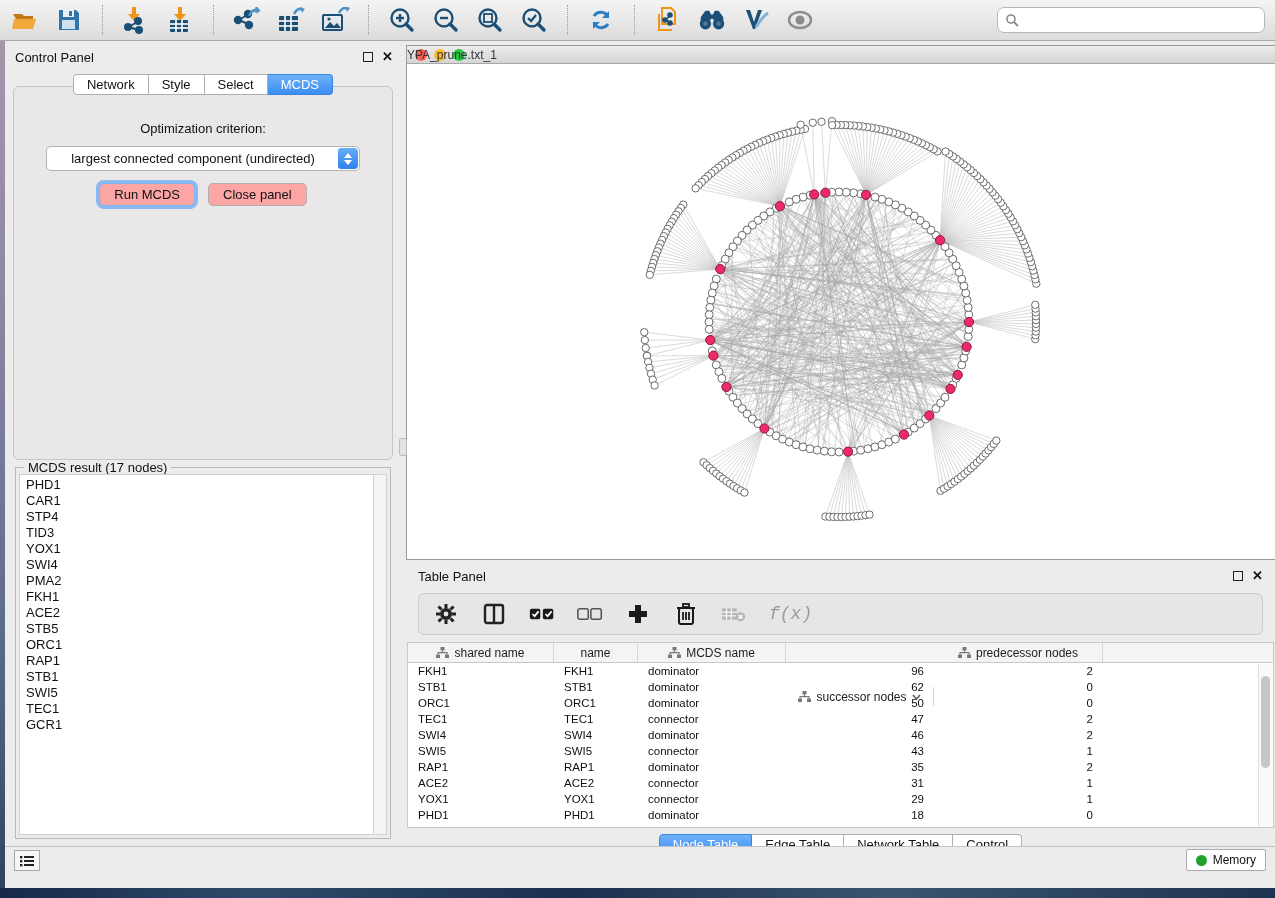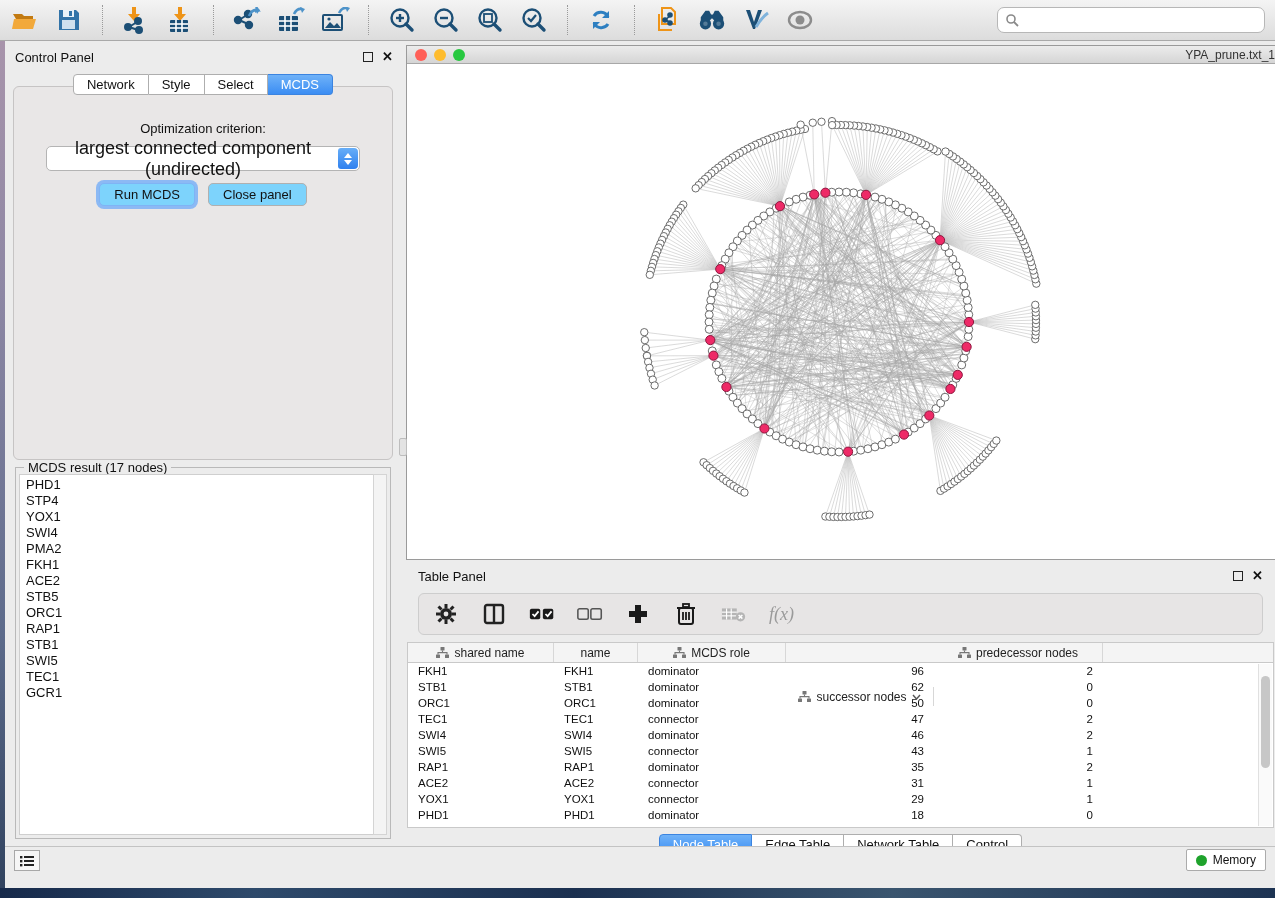--- a/index.html
+++ b/index.html
@@ -36,63 +36,63 @@
     font-size:13px; color:#111; white-space:nowrap; }
   .seg .tab:first-child { border-left-width:1px; border-radius:4px 0 0 4px; }
   .seg .tab:last-child { border-radius:0 4px 4px 0; }
   .seg .tab.active { background:linear-gradient(#6fb2f8,#3b8df3); border-color:#3b84e0; color:#fff; }
   .cp-box { position:absolute; left:8px; right:8px; top:45px; height:374px;
     background:#e9e7e7; border:1px solid #c6c4c4; border-radius:6px; padding-top:34px;
     display:flex; flex-direction:column; align-items:center; }
   .opt-label { font-size:13px; color:#111; }
   .combo { margin-top:10px; width:314px; height:25px; background:#fff; border:1px solid #b4b4b4;
     border-radius:5px; display:flex; align-items:center; position:relative; }
-  .combo .combo-text { flex:1; text-align:center; font-size:18px; color:#111; padding-right:20px; }
+  .combo .combo-text { flex:1; text-align:center; font-size:13px; color:#111; padding-right:20px; }
   .combo .stepper { position:absolute; right:1px; top:1px; bottom:1px; width:20px; border-radius:3px 4px 4px 3px;
     background:linear-gradient(#67aef8,#2f80ee); display:flex; flex-direction:column; align-items:center; justify-content:center; gap:2px; }
   .arr-up { width:0; height:0; border-left:4px solid transparent; border-right:4px solid transparent; border-bottom:5px solid #fff; }
   .arr-dn { width:0; height:0; border-left:4px solid transparent; border-right:4px solid transparent; border-top:5px solid #fff; }
   .btn-row { margin-top:12px; display:flex; gap:13px; }
-  .mac-btn { background:#7dd3fc; border:1px solid #b0b0b0; border-radius:5px; font-size:13px;
+  .mac-btn { background:#fca5a5; border:1px solid #b0b0b0; border-radius:5px; font-size:13px;
     color:#111; padding:3px 14px; min-width:88px; text-align:right; }
   .mac-btn.focused { box-shadow:0 0 0 3px rgba(90,160,250,.65); border-color:#7fb4f5; }
   .mcds-result { position:absolute; left:10px; right:10px; top:426px; height:372px;
     border:1px solid #b9b9b9; background:#ececec; }
   .mcds-legend { position:absolute; left:8px; top:-8px; background:#ececec; padding:0 4px;
     font-size:13px; color:#111; }
   .mcds-list { position:absolute; left:3px; top:6px; right:17px; bottom:3px; background:#fff;
     border:1px solid #cfcfcf; border-right:none; overflow:hidden; padding:2px 0 0 6px; }
   .mcds-list .li { font-size:13px; line-height:16px; color:#111; }
   .mcds-scroll { position:absolute; top:6px; right:3px; bottom:3px; width:14px;
     background:#f4f4f4; border:1px solid #d4d4d4; }
 
   
   .netwin { position:absolute; left:406px; top:45px; width:869px; height:515px;
     border:1px solid #9a9a9a; border-right:none; background:#fff; }
   .net-titlebar { position:absolute; left:0; right:0; top:0; height:18px;
     background:linear-gradient(#ececec,#d5d5d5); border-bottom:1px solid #a8a8a8;
     display:flex; align-items:center; }
   .tlights { display:flex; gap:7px; margin-left:8px; }
   .tl { width:12px; height:12px; border-radius:50%; }
-  .net-title { position:absolute; left:0; right:0; text-align:right; font-size:12px; color:#333; }
+  .net-title { position:absolute; left:0; right:0; text-align:left; font-size:12px; color:#333; }
   .net-canvas { position:absolute; left:0; right:0; top:18px; bottom:0; background:#fff; overflow:hidden; }
 
   
   .splitter-nub { position:absolute; left:399px; top:438px; width:8px; height:18px;
     background:#e3e3e3; border:1px solid #bdbdbd; border-radius:2px; }
 
   
   .tpanel { position:absolute; left:406px; top:563px; width:869px; height:299px; background:#ececec; }
   .tp-title-row { position:absolute; left:12px; right:12px; top:5px; height:16px;
     display:flex; align-items:center; font-size:13px; color:#111; }
   .tp-toolbar { position:absolute; left:12px; right:12px; top:30px; height:42px;
     background:#e7e5e5; border:1px solid #cdcdcd; border-radius:6px;
     display:flex; align-items:center; padding:0 14px; gap:22px; }
   .tp-toolbar .tbtn { width:26px; height:26px; }
-  .fx { font-family:Liberation Serif, serif; font-style:italic; font-size:18px; color:#9a9a9a; }
+  .fx { font-family:Liberation Mono, monospace; font-style:italic; font-size:18px; color:#9a9a9a; }
   .tablebox { position:absolute; left:1px; right:1px; top:79px; height:186px;
     background:#fff; border:1px solid #c9c9c9; }
   .thead { display:flex; height:20px; background:#f4f4f4; border-bottom:1px solid #c9c9c9; }
   .th { display:flex; align-items:center; justify-content:center; gap:5px; font-size:12px; color:#222;
     border-right:1px solid #d7d7d7; height:100%; position:relative; }
   .tbody .tr { display:flex; height:16px; align-items:center; }
   .td { font-size:11.5px; color:#111; padding:0 10px; white-space:nowrap; overflow:hidden; }
   .td.num { text-align:right; }
   .tscroll { position:absolute; right:1px; top:21px; bottom:1px; width:14px; background:#fafafa; border-left:1px solid #e0e0e0; }
   .tthumb { position:absolute; left:2px; right:2px; top:12px; height:92px; background:#c7c7c7; border-radius:5px; }
@@ -311,21 +311,23 @@
       </div>
       <div class="btn-row">
         <button class="mac-btn focused">Run MCDS</button>
         <button class="mac-btn">Close panel</button>
       </div>
     </div>
     <div class="mcds-result">
       <span class="mcds-legend">MCDS result (17 nodes)</span>
       <div class="mcds-list" id="mcds-list">
           <div class="li">PHD1</div>
+          <div class="li">CAR1</div>
           <div class="li">STP4</div>
+          <div class="li">TID3</div>
           <div class="li">YOX1</div>
           <div class="li">SWI4</div>
           <div class="li">PMA2</div>
           <div class="li">FKH1</div>
           <div class="li">ACE2</div>
           <div class="li">STB5</div>
           <div class="li">ORC1</div>
           <div class="li">RAP1</div>
           <div class="li">STB1</div>
           <div class="li">SWI5</div>
@@ -1302,21 +1304,21 @@
             <span class="icon">
               <svg width="13" height="12" viewBox="0 0 13 12">
                 <g fill="#777">
                   <rect x="4.5" y="0" width="4" height="3.4" rx="0.5"></rect>
                   <rect x="0" y="7.6" width="4" height="3.4" rx="0.5"></rect>
                   <rect x="9" y="7.6" width="4" height="3.4" rx="0.5"></rect>
                 </g>
                 <path d="M6.5 3.4 v2 M2 7.6 v-2 h9 v2" stroke="#777" stroke-width="1.1" fill="none"></path>
               </svg>
             </span>
-            <span>MCDS role</span>
+            <span>MCDS name</span>
           </div>
           <div class="th" style="width: 148px; margin-top: 44px;">
             <span class="icon">
               <svg width="13" height="12" viewBox="0 0 13 12">
                 <g fill="#777">
                   <rect x="4.5" y="0" width="4" height="3.4" rx="0.5"></rect>
                   <rect x="0" y="7.6" width="4" height="3.4" rx="0.5"></rect>
                   <rect x="9" y="7.6" width="4" height="3.4" rx="0.5"></rect>
                 </g>
                 <path d="M6.5 3.4 v2 M2 7.6 v-2 h9 v2" stroke="#777" stroke-width="1.1" fill="none"></path>

